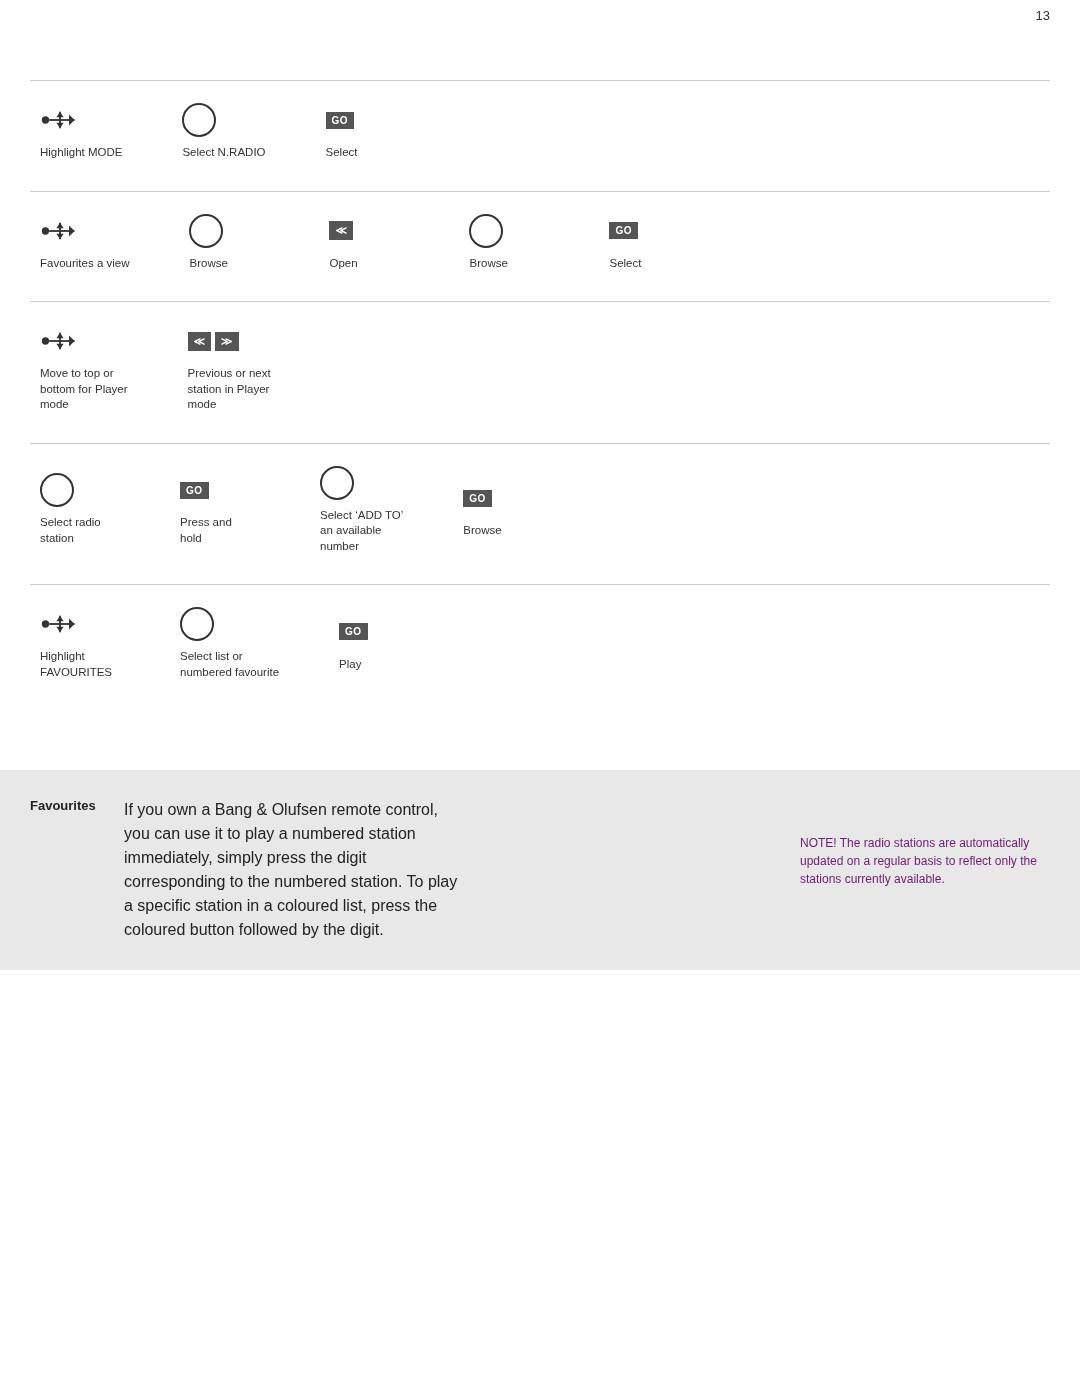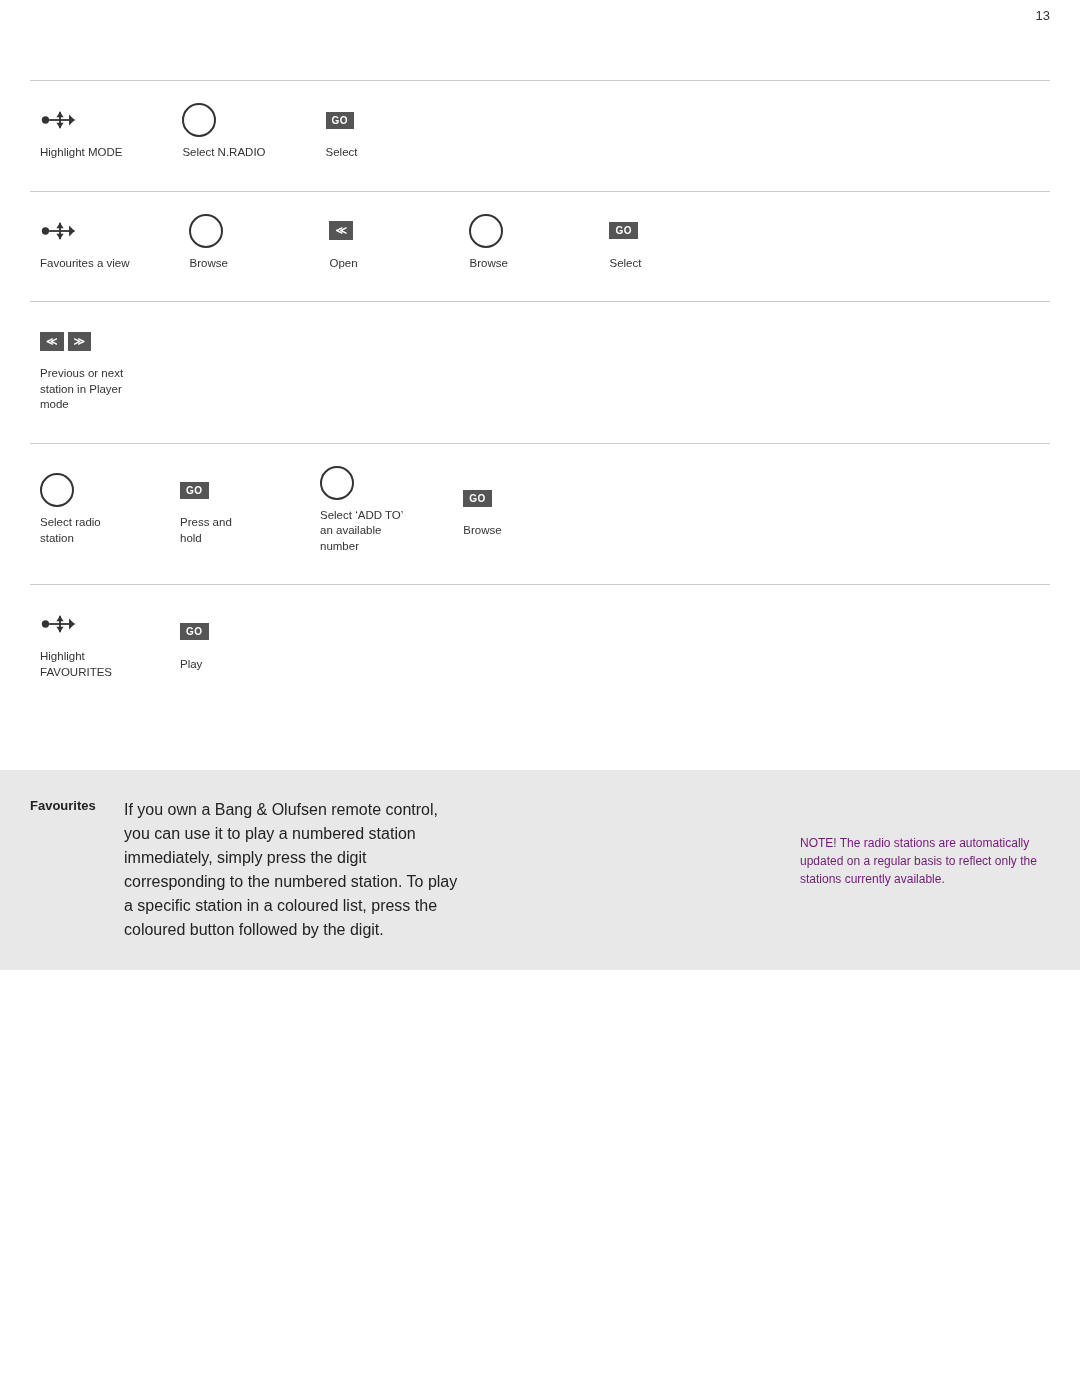--- a/index.html
+++ b/index.html
@@ -239,84 +239,104 @@
           <div class="icon-go">GO</div>
         </div>
         <div class="step-label">Select</div>
       </div>
     </div>
   </div>
 
   <div class="instruction-row">
     <div class="steps-line">
 
-
-      <div class="step">
-        <div class="step-icon">
-          <div class="paired-icons">
-            <div class="icon-arrow-left">≪</div>
-            <div class="icon-arrow-right">≫</div>
-          </div>
-        </div>
-        <div class="step-label">Previous or next<br>station in Player mode</div>
-      </div>
-    </div>
-  </div>
-
-  <div class="instruction-row">
-    <div class="steps-line">
-
-      <div class="step">
-        <div class="step-icon">
-          <div class="icon-circle"></div>
-        </div>
-        <div class="step-label">Select radio<br>station</div>
-      </div>
-
-      <div class="step">
-        <div class="step-icon">
-          <div class="icon-go">GO</div>
-        </div>
-        <div class="step-label">Press and<br>hold</div>
-      </div>
-
-      <div class="step">
-        <div class="step-icon">
-          <div class="icon-circle"></div>
-        </div>
-        <div class="step-label">Select ‘ADD TO’<br>an available<br>number</div>
-      </div>
-
-      <div class="step">
-        <div class="step-icon">
-          <div class="icon-go">GO</div>
-        </div>
-        <div class="step-label">Browse</div>
-      </div>
-    </div>
-  </div>
-
-  <div class="instruction-row">
-    <div class="steps-line">
-
       <div class="step">
         <div class="step-icon">
           <svg class="connector-svg" viewBox="0 0 44 34">
             <circle cx="6" cy="17" r="4" fill="#333"></circle>
             <line x1="10" y1="17" x2="38" y2="17" stroke="#333" stroke-width="2"></line>
             <polygon points="32,11 38,17 32,23" fill="#333"></polygon>
             <line x1="22" y1="17" x2="22" y2="8" stroke="#333" stroke-width="2"></line>
             <polygon points="18,14 22,8 26,14" fill="#333"></polygon>
             <line x1="22" y1="17" x2="22" y2="26" stroke="#333" stroke-width="2"></line>
             <polygon points="18,20 22,26 26,20" fill="#333"></polygon>
           </svg>
         </div>
+        <div class="step-label">Move to top or<br>bottom for Player<br>mode</div>
+      </div>
+
+      <div class="step">
+        <div class="step-icon">
+          <div class="paired-icons">
+            <div class="icon-arrow-left">≪</div>
+            <div class="icon-arrow-right">≫</div>
+          </div>
+        </div>
+        <div class="step-label">Previous or next<br>station in Player mode</div>
+      </div>
+    </div>
+  </div>
+
+  <div class="instruction-row">
+    <div class="steps-line">
+
+      <div class="step">
+        <div class="step-icon">
+          <div class="icon-circle"></div>
+        </div>
+        <div class="step-label">Select radio<br>station</div>
+      </div>
+
+      <div class="step">
+        <div class="step-icon">
+          <div class="icon-go">GO</div>
+        </div>
+        <div class="step-label">Press and<br>hold</div>
+      </div>
+
+      <div class="step">
+        <div class="step-icon">
+          <div class="icon-circle"></div>
+        </div>
+        <div class="step-label">Select ‘ADD TO’<br>an available<br>number</div>
+      </div>
+
+      <div class="step">
+        <div class="step-icon">
+          <div class="icon-go">GO</div>
+        </div>
+        <div class="step-label">Browse</div>
+      </div>
+    </div>
+  </div>
+
+  <div class="instruction-row">
+    <div class="steps-line">
+
+      <div class="step">
+        <div class="step-icon">
+          <svg class="connector-svg" viewBox="0 0 44 34">
+            <circle cx="6" cy="17" r="4" fill="#333"></circle>
+            <line x1="10" y1="17" x2="38" y2="17" stroke="#333" stroke-width="2"></line>
+            <polygon points="32,11 38,17 32,23" fill="#333"></polygon>
+            <line x1="22" y1="17" x2="22" y2="8" stroke="#333" stroke-width="2"></line>
+            <polygon points="18,14 22,8 26,14" fill="#333"></polygon>
+            <line x1="22" y1="17" x2="22" y2="26" stroke="#333" stroke-width="2"></line>
+            <polygon points="18,20 22,26 26,20" fill="#333"></polygon>
+          </svg>
+        </div>
         <div class="step-label">Highlight<br>FAVOURITES</div>
       </div>
 
+      <div class="step">
+        <div class="step-icon">
+          <div class="icon-circle"></div>
+        </div>
+        <div class="step-label">Select list or<br>numbered favourite</div>
+      </div>
 
       <div class="step">
         <div class="step-icon">
           <div class="icon-go">GO</div>
         </div>
         <div class="step-label">Play</div>
       </div>
     </div>
   </div>
 

